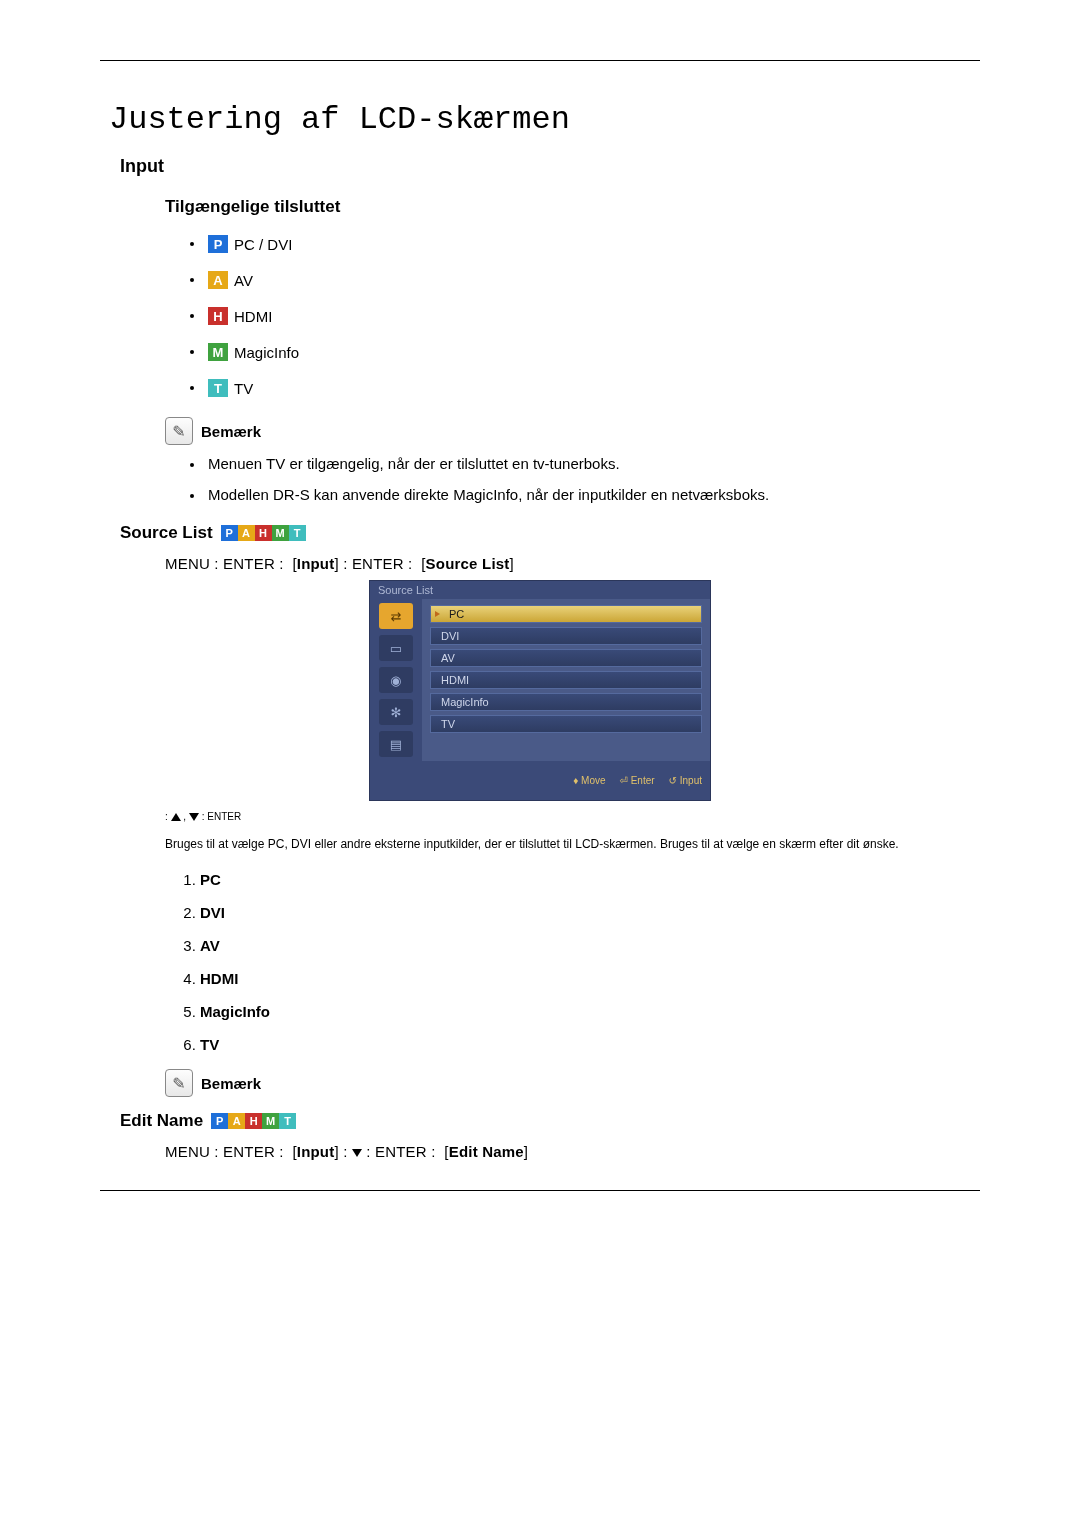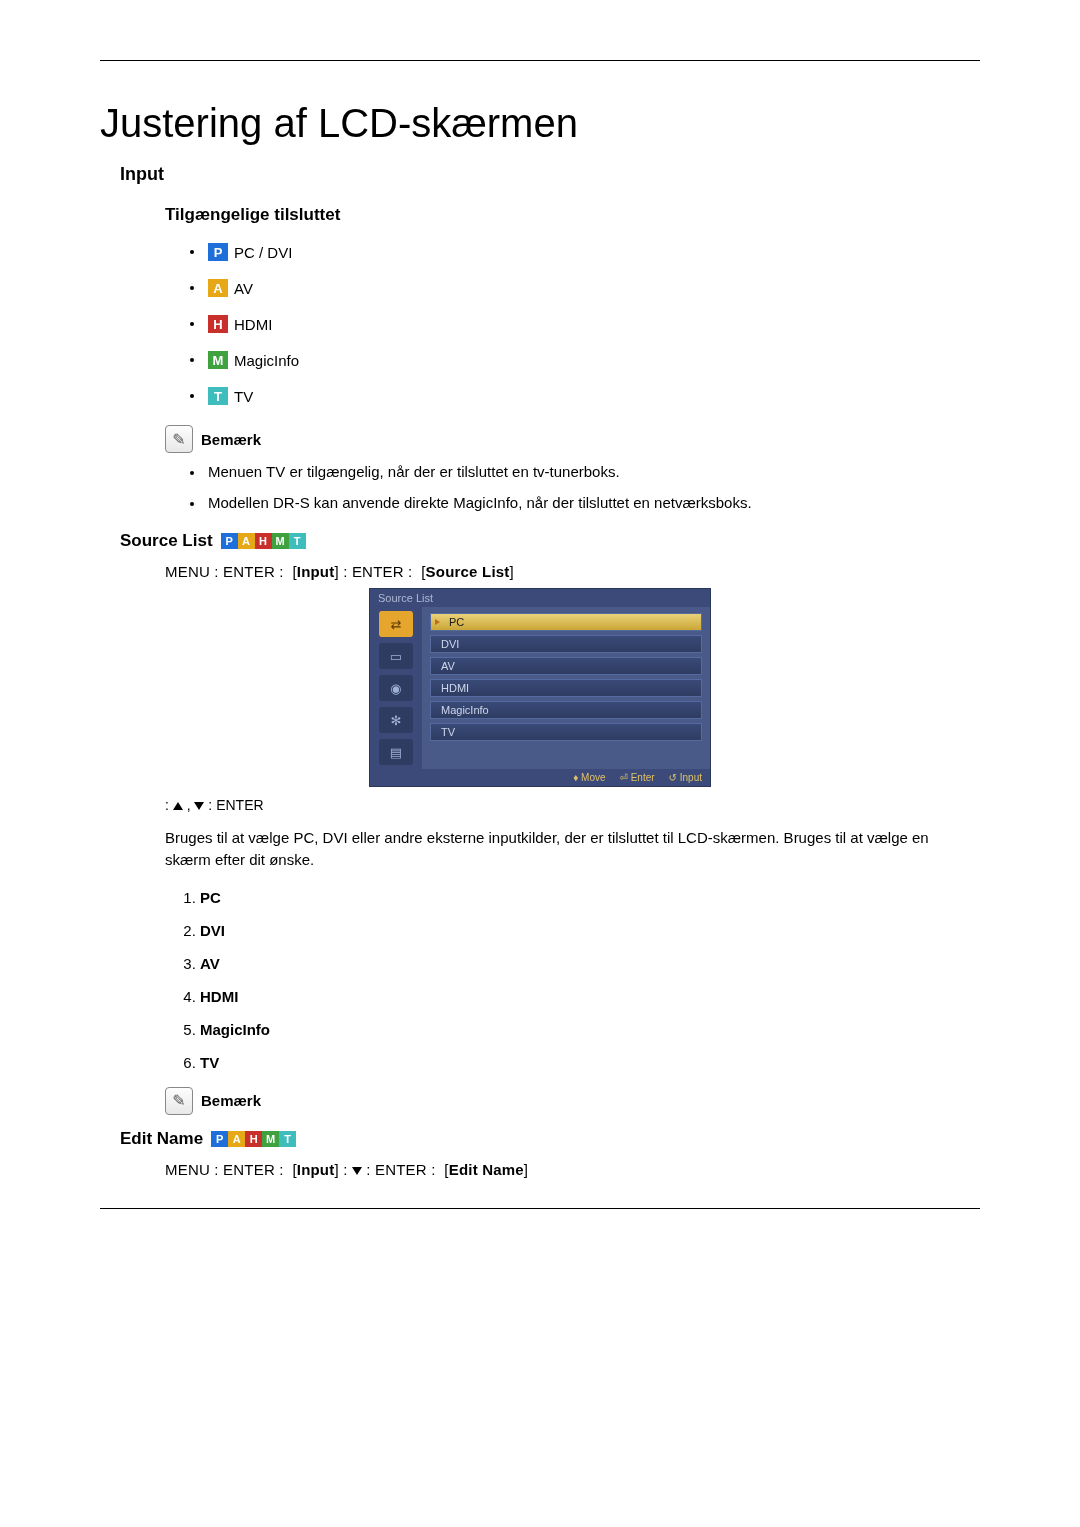--- a/index.html
+++ b/index.html
@@ -17,23 +17,24 @@
     border: none;
     border-top: 1px solid #000;
     margin: 0 0 40px 0;
   }
   hr.rule-bottom {
     border: none;
     border-top: 1px solid #000;
     margin: 30px 0 0 0;
   }
   h1 {
-    font-size: 40px;
+    font-size: 32px;
     font-weight: normal;
-    margin: 0 0 18px 0;
+    margin: 0 0 18px 9px;
+    font-family: Liberation Mono, monospace;
   }
   h2.input-h {
     font-size: 18px;
     font-weight: bold;
     margin: 0 0 20px 20px;
   }
   h3.sub-h {
     font-size: 17px;
     font-weight: bold;
     margin: 0 0 18px 65px;
@@ -163,30 +164,30 @@
   }
   .osd-item.sel::before{
     content:"";position:absolute;left:4px;top:50%;transform:translateY(-50%);
     border-left:5px solid #c06a1a;border-top:3px solid transparent;border-bottom:3px solid transparent;
   }
   .osd-item.sel span{margin-left:8px;}
   .osd-foot {
     background:#3b4a78;
     font-size:10px;
     color:#e0c06a;
-    padding:3px 8px;
+    padding:14px 8px;
     display:flex;justify-content:flex-end;gap:14px;
   }
-  .nav-line { margin: 10px 0 14px 65px; font-size:14px;}
+  .nav-line { margin: 10px 0 14px 65px; font-size:10px;}
   .tri-up, .tri-down {
     display:inline-block;width:0;height:0;vertical-align:middle;
   }
   .tri-up { border-left:5px solid transparent;border-right:5px solid transparent;border-bottom:8px solid #000;}
   .tri-down { border-left:5px solid transparent;border-right:5px solid transparent;border-top:8px solid #000;}
-  .para { font-size:15px; margin: 0 12px 18px 65px; line-height:1.45;}
+  .para { font-size:12px; margin: 0 12px 18px 65px; line-height:1.45;}
   ol.numlist {
     margin: 0 0 14px 80px;
     padding-left: 20px;
     font-size:15px;
   }
   ol.numlist li { margin-bottom: 16px; }
   ol.numlist li span { font-weight: bold; }
   .bold { font-weight:normal; }
 </style>
 </head>
@@ -233,21 +234,21 @@
     <span class="note-icon">✎</span>
     <span class="note-label">Bemærk</span>
   </div>
   <ul class="bullets">
     <li>
         <span class="dot"></span>
         <span><span>Menuen </span><span class="bold">TV</span><span> er tilgængelig, når der er tilsluttet en tv-tunerboks.</span></span>
       </li>
     <li>
         <span class="dot"></span>
-        <span><span>Modellen DR-S kan anvende direkte </span><span class="bold">MagicInfo</span><span>, når der tilsluttet en netværksboks.</span></span>
+        <span><span>Modellen DR-S kan anvende direkte </span><span class="bold">MagicInfo</span><span>, når der inputkilder en netværksboks.</span></span>
       </li>
   </ul>
 
   <div class="section-h">
     <span>Source List</span>
     <span class="badge-strip">
       <span class="badge badge-P">P</span>
       <span class="badge badge-A">A</span>
       <span class="badge badge-H">H</span>
       <span class="badge badge-M">M</span>

